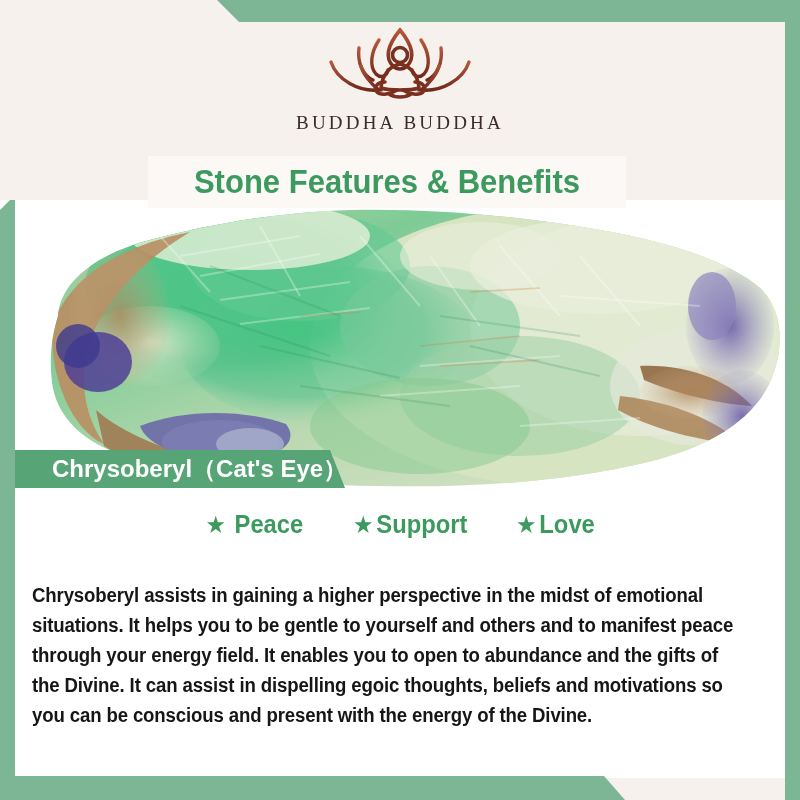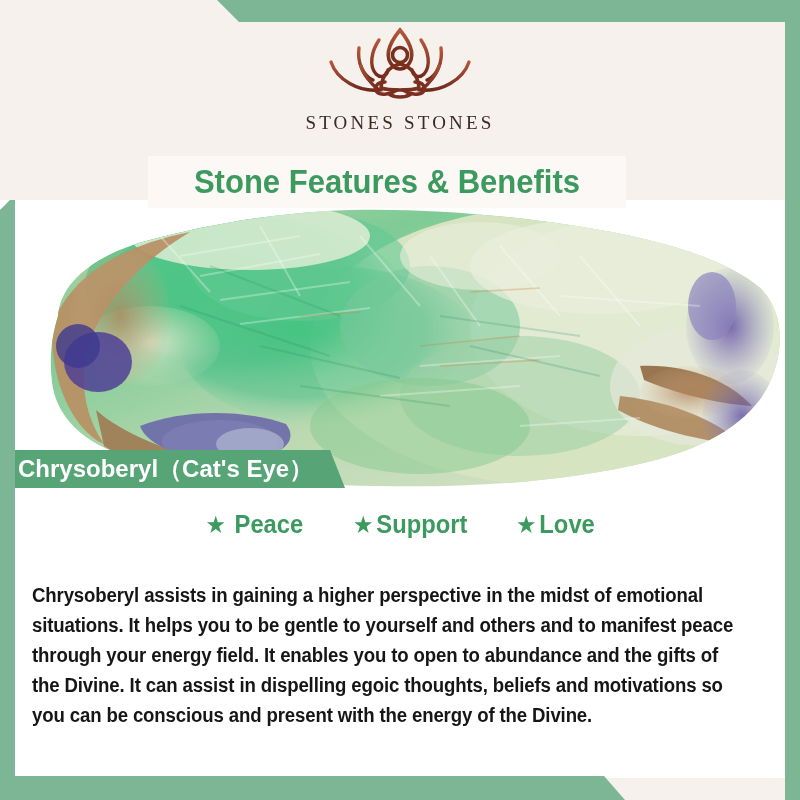--- a/index.html
+++ b/index.html
@@ -75,21 +75,21 @@
 
   
   .name-banner{
     position:absolute;left:0;top:450px;width:345px;height:38px;
     background:#57a477;z-index:4;
     clip-path:polygon(0 0, 330px 0, 345px 38px, 0 38px);
     display:flex;align-items:center;
   }
   .name-text{
     color:#ffffff;font-size:24px;font-weight:bold;
-    padding-left:18px;white-space:nowrap;letter-spacing:0px;
+    padding-left:18px;white-space:nowrap;letter-spacing:0px;margin-left:34px;
   }
 
   
   .body-panel{
     position:absolute;left:0;top:488px;width:800px;height:290px;
     background:#ffffff;z-index:2;
   }
   .keywords{
     position:absolute;left:0;top:22px;width:800px;
     display:flex;justify-content:center;align-items:center;
@@ -142,21 +142,21 @@
       </g>
 
       <g fill="none" stroke="#7b2f1f" stroke-width="3.6" stroke-linecap="round">
         <circle cx="85" cy="33" r="7.5" fill="none"></circle>
         <path d="M85 42 C74 44 67 54 66 66 C72 68 78 68 85 68 C92 68 98 68 104 66 C103 54 96 44 85 42 Z"></path>
         <path d="M70 60 C62 60 58 66 62 70 C66 74 76 72 82 68"></path>
         <path d="M100 60 C108 60 112 66 108 70 C104 74 94 72 88 68"></path>
         <path d="M74 72 C80 76 90 76 96 72"></path>
       </g>
     </svg>
-    <div class="logo-word">STONES STONES</div>
+    <div class="logo-word">BUDDHA BUDDHA</div>
   </div>
 </div>
 
 <div class="photo">
   <svg class="stone-svg" viewBox="0 0 800 292" preserveAspectRatio="none">
     <defs>
       <clipPath id="rock">
         <path d="M58,120 C60,86 96,58 150,44 C210,28 280,16 350,14 C430,12 520,20 600,34
                  C670,46 730,66 760,92 C782,112 786,150 770,186 C752,226 706,252 648,266
                  C566,286 470,292 376,290 C288,288 196,280 132,262 C82,248 56,220 52,186

